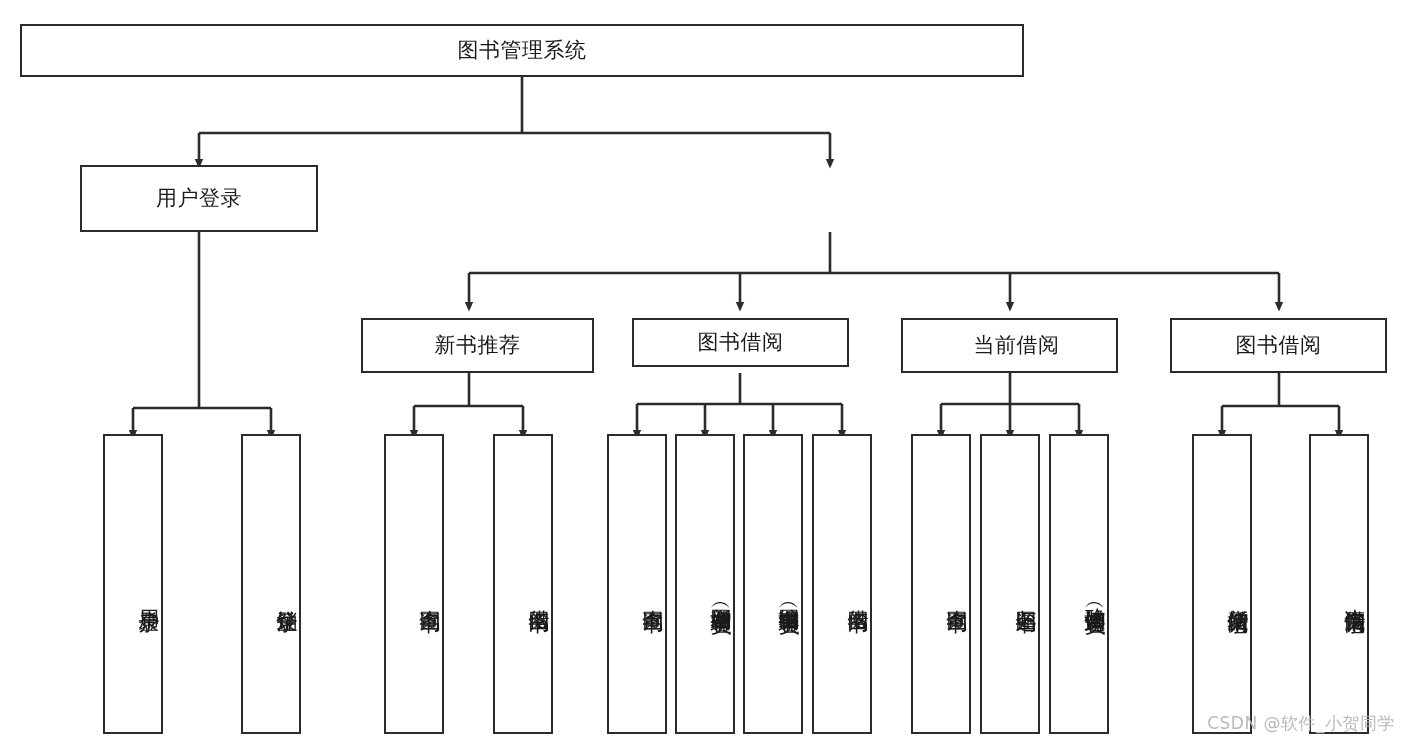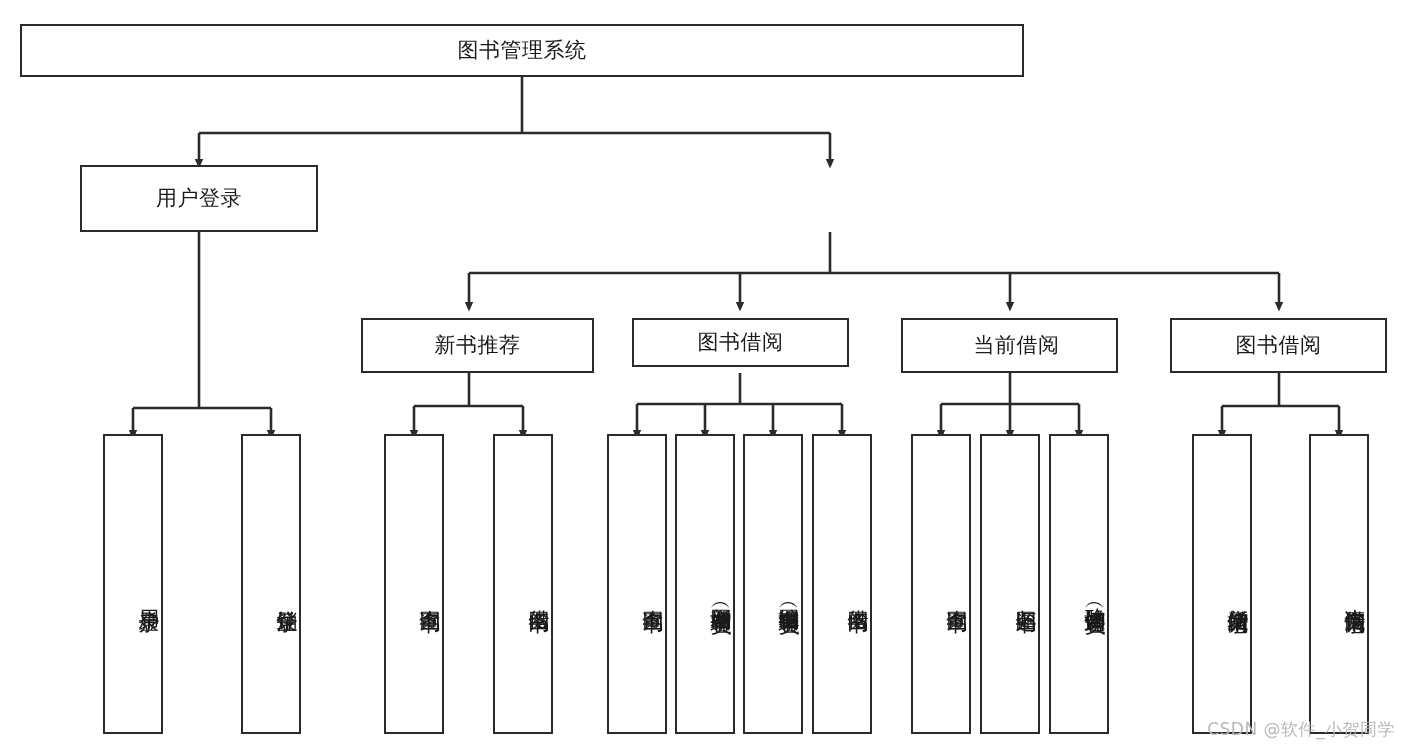--- a/index.html
+++ b/index.html
@@ -52,21 +52,21 @@
     padding-top: 22px;
   }
   .node-v span {
     writing-mode: vertical-rl;
     text-orientation: upright;
     display: block;
   }
   .watermark {
     position: absolute;
     right: 10px;
-    bottom: 6px;
+    bottom: 12px;
     font-size: 17px;
     color: #b9b9b9;
     letter-spacing: 0.5px;
     z-index: 3;
     white-space: nowrap;
   }
 </style>
 </head>
 <body>
 

